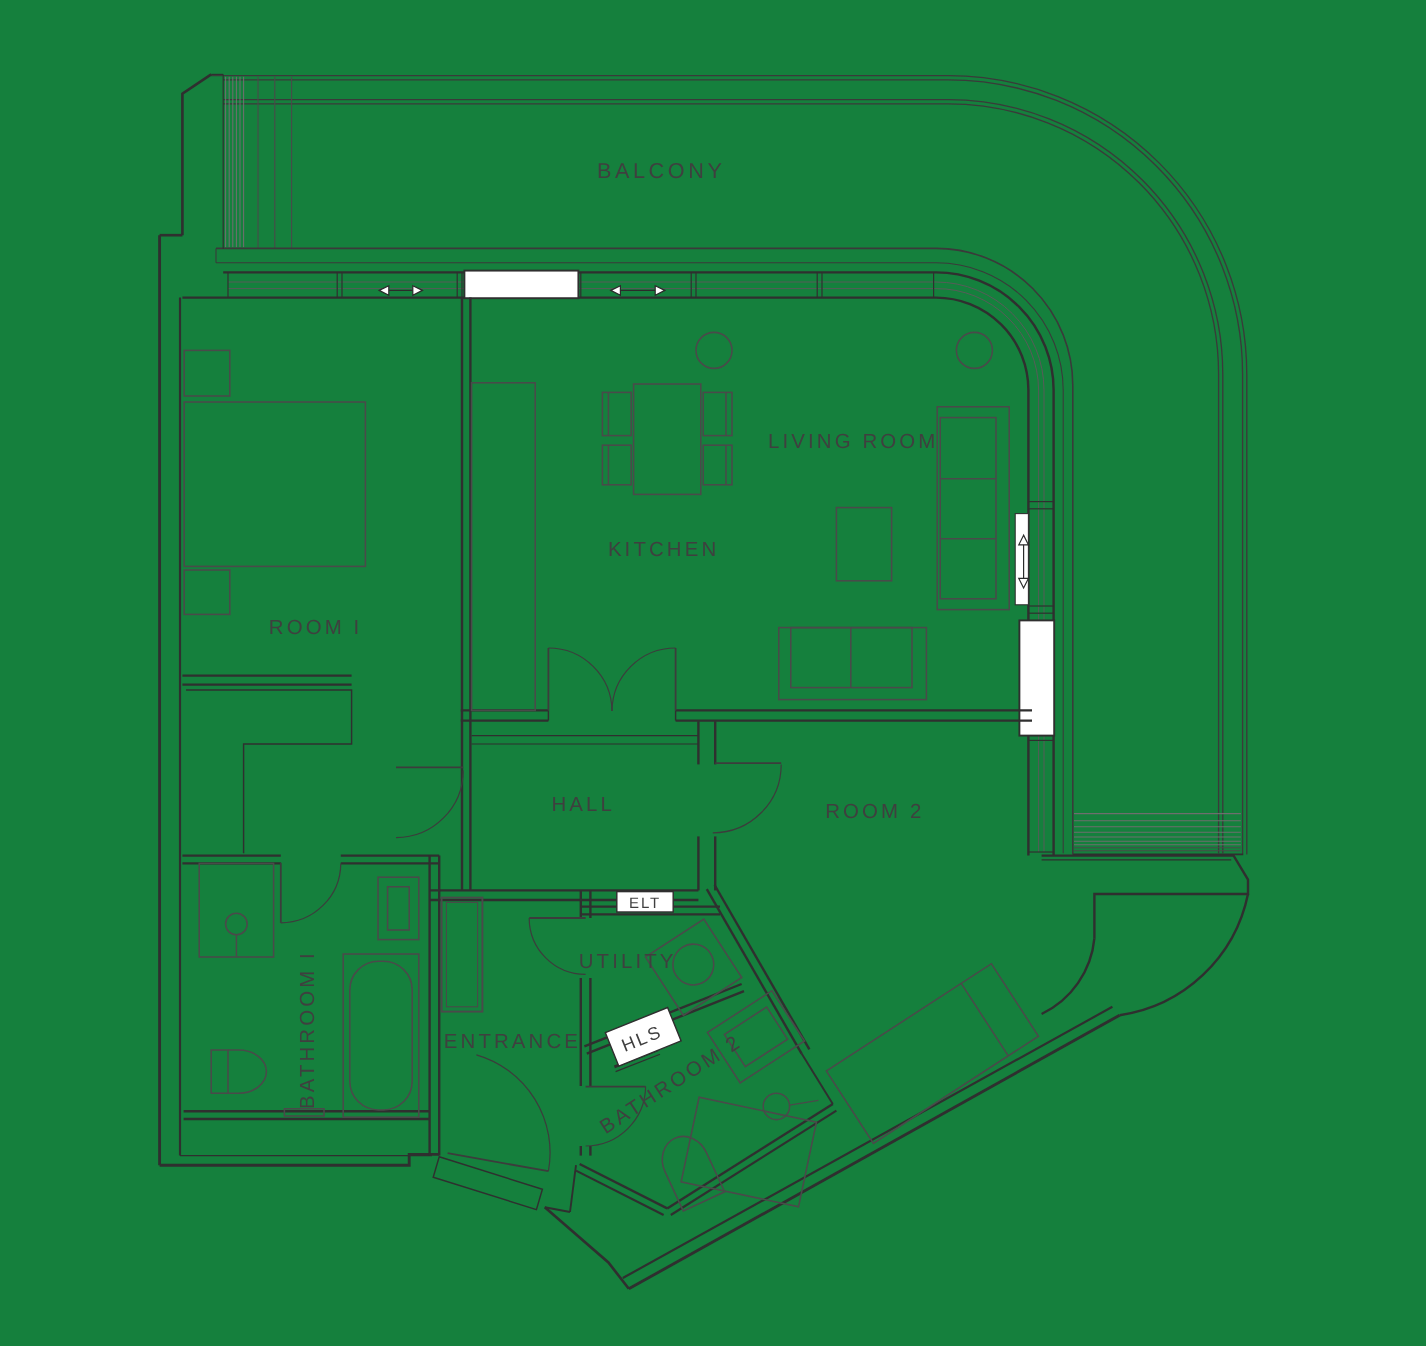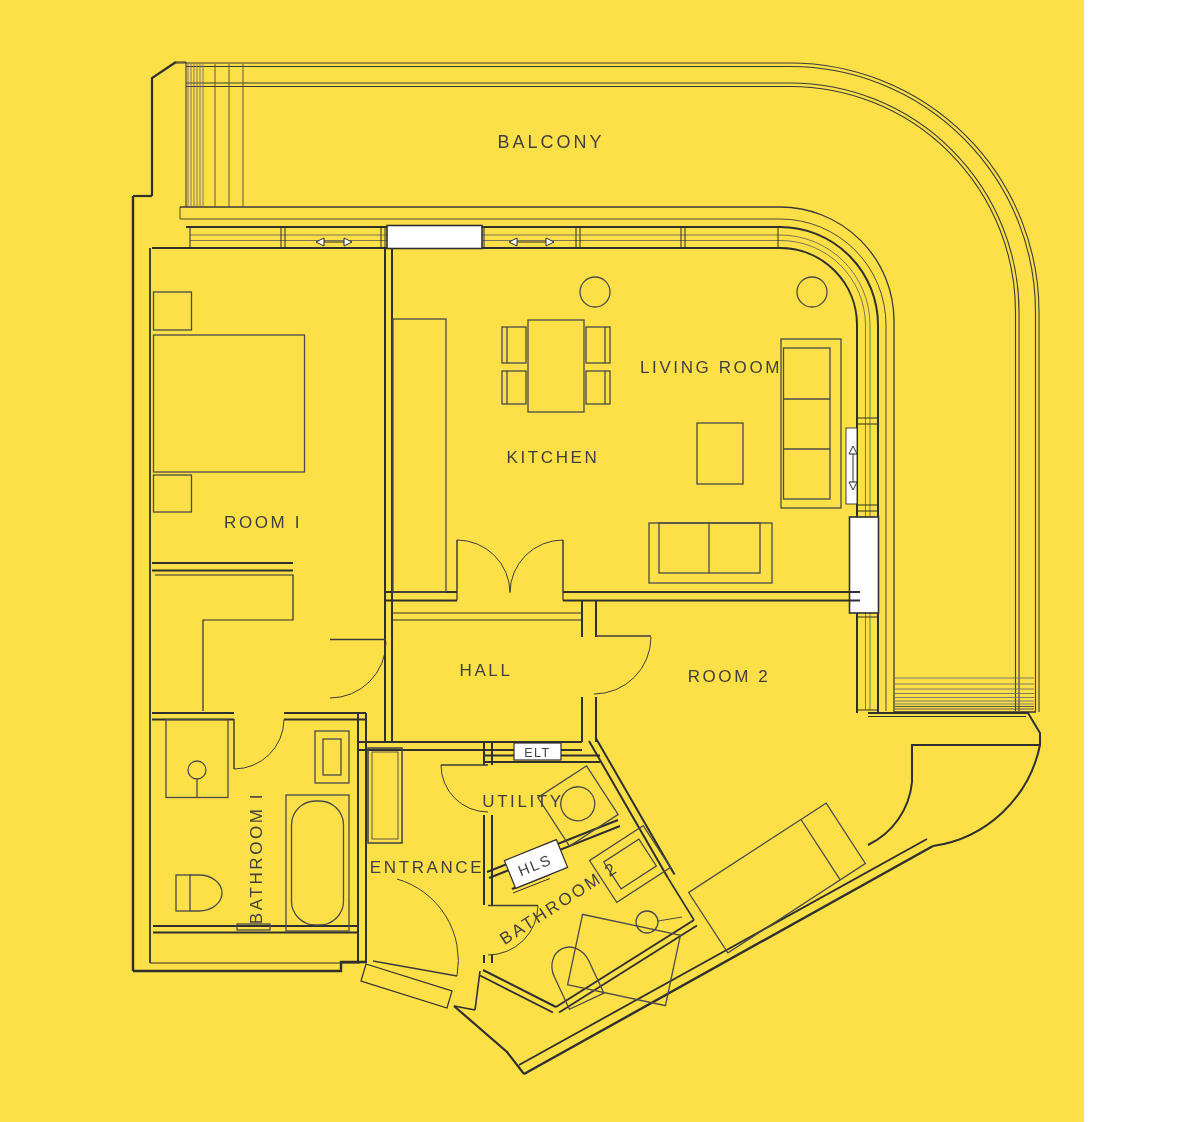--- a/index.html
+++ b/index.html
@@ -1,17 +1,17 @@
 <!DOCTYPE html>
 <html><head>
 <meta charset="utf-8">
 <style>
   html,body{margin:0;padding:0;background:#ffffff;}
   body{font-family:"Liberation Sans", sans-serif;}
-  .plan-wrap{width:1084px;height:1122px;position:relative;background:#fde047;overflow:hidden;}
+  .plan-wrap{width:1188px;height:1122px;position:relative;background:#15803d;overflow:hidden;}
   svg{display:block;}
   text{fill:#3f3f3f;font-family:"Liberation Sans",sans-serif;}
   .room-label{font-size:17px;letter-spacing:2.6px;}
   .big-label{font-size:18px;letter-spacing:3px;}
   .small-label{font-size:12.5px;letter-spacing:1.5px;}
   .mid-label{font-size:15px;letter-spacing:2px;}
 </style>
 </head>
 <body>
 

